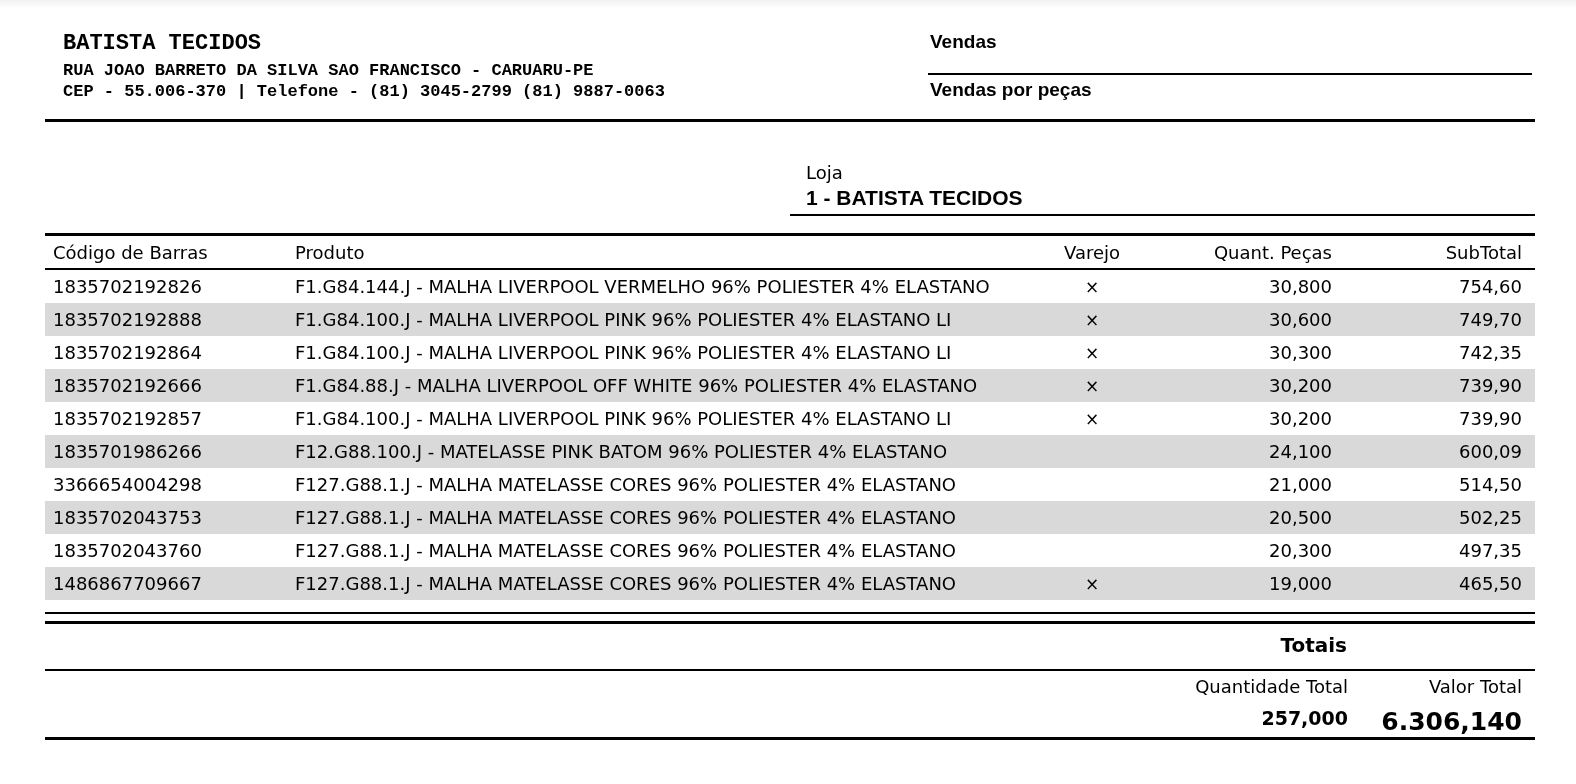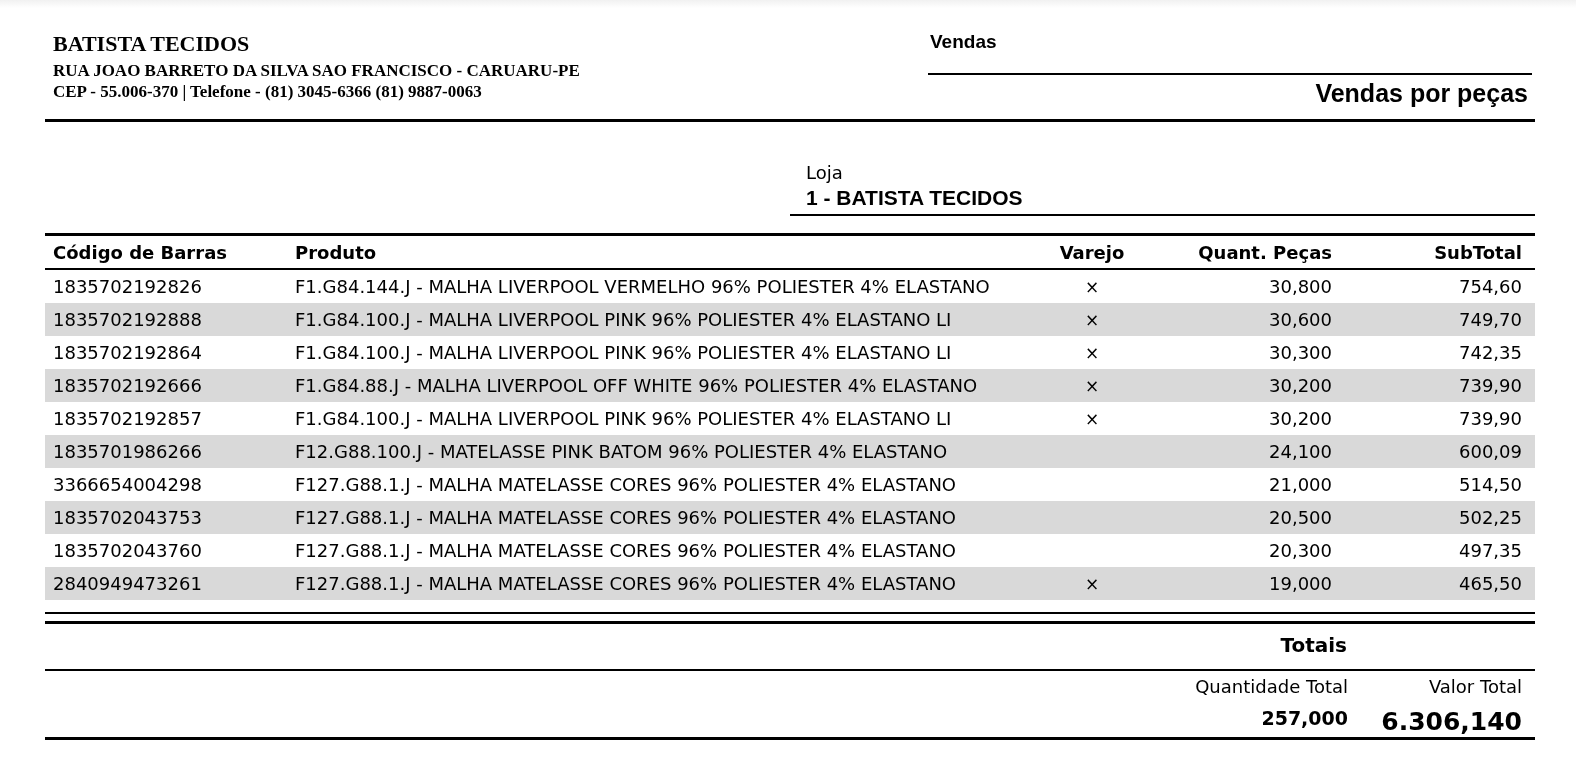--- a/index.html
+++ b/index.html
@@ -7,31 +7,31 @@
     position:relative; width:1576px; height:784px;
     background:#ffffff; color:#000;
     font-family:"DejaVu Sans", sans-serif; overflow:hidden;
   }
   .page::before{
     content:""; position:absolute; left:0; top:0; width:100%; height:8px;
     background:linear-gradient(#f1f1f1, #ffffff); pointer-events:none;
   }
 
   
-  .company { position:absolute; left:53px; top:31px;
-    font-family:Liberation Serif, serif; font-weight:bold; }
+  .company { position:absolute; left:63px; top:31px;
+    font-family:Liberation Mono, monospace; font-weight:bold; }
   .company-name    { font-size:22px; line-height:26px; margin-bottom:3px; }
   .company-address { font-size:17px; line-height:21px; }
   .company-contact { font-size:17px; line-height:21px; }
 
   .report-title { position:absolute; left:930px; top:31px;
     font-family:"Liberation Sans", sans-serif; font-weight:bold; font-size:19px; }
   .title-underline { position:absolute; left:928px; top:73px; width:604px; height:2px; background:#000; }
-  .report-subtitle { position:absolute; left:930px; top:79px; width:598px; text-align:right;
-    font-family:"Liberation Sans", sans-serif; font-weight:bold; font-size:25px; }
+  .report-subtitle { position:absolute; left:930px; top:79px; width:598px; text-align:left;
+    font-family:"Liberation Sans", sans-serif; font-weight:bold; font-size:19px; }
 
   .rule { position:absolute; background:#000; }
   .header-rule { left:45px; top:119px; width:1490px; height:3px; }
 
   
   .store-label { position:absolute; left:806px; top:162px; font-size:18px; }
   .store-name  { position:absolute; left:806px; top:186px;
     font-family:"Liberation Sans", sans-serif; font-weight:bold; font-size:21px; }
   .store-rule  { left:790px; top:214px; width:745px; height:2px; }
 
@@ -39,21 +39,21 @@
   table.sales { position:absolute; left:45px; top:233px; width:1490px;
     border-collapse:collapse; table-layout:fixed; font-size:18px; }
   table.sales col.c-barcode  { width:242px; }
   table.sales col.c-product  { width:750px; }
   table.sales col.c-retail   { width:110px; }
   table.sales col.c-quantity { width:185px; }
   table.sales col.c-subtotal { width:203px; }
 
   table.sales thead th {
     border-top:3px solid #000; border-bottom:2px solid #000;
-    height:32px; font-size:18px; font-weight:bold; padding:0; white-space:nowrap;margin-top:20px;
+    height:32px; font-size:18px; font-weight:normal; padding:0; white-space:nowrap;margin-top:20px;
   }
   table.sales tbody td { height:33px; padding:0; white-space:nowrap; overflow:hidden; }
   table.sales tbody tr:nth-child(even) { background:#d9d9d9; }
 
   .al { text-align:left; padding-left:8px !important; }
   .ac { text-align:center; }
   .ar { text-align:right; }
   .pr { padding-right:13px !important; }
   td.retail { font-size:17px; }
 
@@ -72,21 +72,21 @@
   .bottom-rule { left:45px; top:737px; width:1490px; height:3px; }
 </style>
 </head>
 <body>
 
 <div class="page">
 
   <div class="company">
     <div class="company-name">BATISTA TECIDOS</div>
     <div class="company-address">RUA JOAO BARRETO DA SILVA SAO FRANCISCO - CARUARU-PE</div>
-    <div class="company-contact">CEP - 55.006-370 | Telefone - (81) 3045-6366 (81) 9887-0063</div>
+    <div class="company-contact">CEP - 55.006-370 | Telefone - (81) 3045-2799 (81) 9887-0063</div>
   </div>
 
   <div class="report-title">Vendas</div>
   <div class="title-underline"></div>
   <div class="report-subtitle">Vendas por peças</div>
 
   <div class="rule header-rule"></div>
 
   <div class="store-label">Loja</div>
   <div class="store-name">1 - BATISTA TECIDOS</div>
@@ -167,21 +167,21 @@
         <td class="ar pr">502,25</td>
       </tr>
       <tr>
         <td class="al">1835702043760</td>
         <td class="al">F127.G88.1.J - MALHA MATELASSE CORES 96% POLIESTER 4% ELASTANO</td>
         <td class="ac retail"></td>
         <td class="ar">20,300</td>
         <td class="ar pr">497,35</td>
       </tr>
       <tr>
-        <td class="al">2840949473261</td>
+        <td class="al">1486867709667</td>
         <td class="al">F127.G88.1.J - MALHA MATELASSE CORES 96% POLIESTER 4% ELASTANO</td>
         <td class="ac retail">×</td>
         <td class="ar">19,000</td>
         <td class="ar pr">465,50</td>
       </tr>
     </tbody>
   </table>
 
   <div class="rule after-table-rule-1"></div>
   <div class="rule after-table-rule-2"></div>

